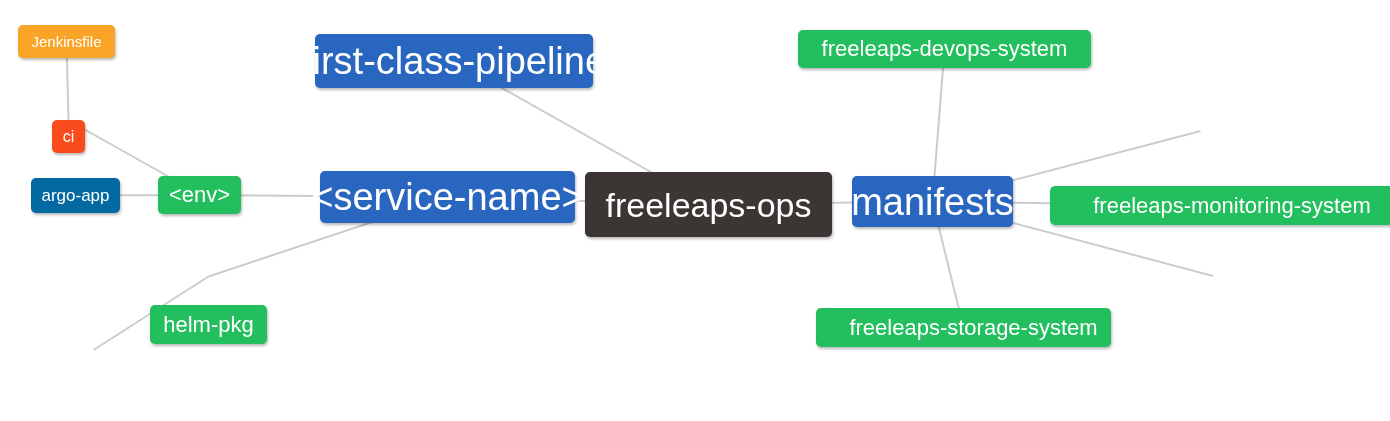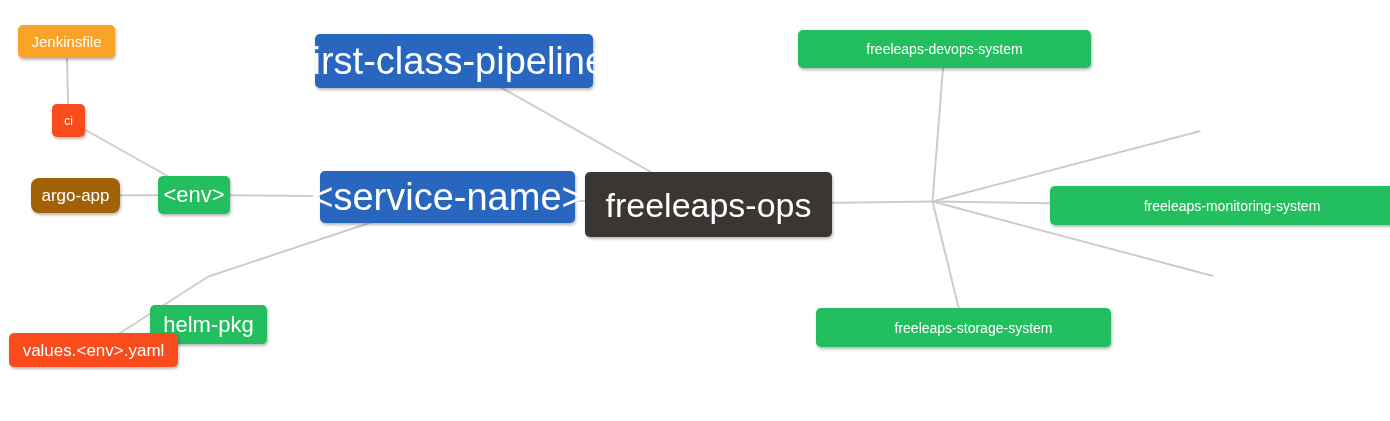--- a/index.html
+++ b/index.html
@@ -30,23 +30,23 @@
     justify-content: center;
     border-radius: 5px;
     box-shadow: 1px 2px 3px rgba(0,0,0,0.28);
     color: #ffffff;
     white-space: nowrap;
     cursor: default;
     box-sizing: border-box;
   }
   .lbl { display: block; line-height: 1; }
   .sz15 { font-size: 15px; }
-  .sz16 { font-size: 12px; }
+  .sz16 { font-size: 16px; margin-top: 16px; }
   .sz17 { font-size: 17px; }
-  .sz21 { font-size: 14px; }
+  .sz21 { font-size: 22px; }
   .sz22 { font-size: 22px; }
   .sz28 { font-size: 38px; }
   .sz34 { font-size: 34px; }
 </style>
 </head>
 <body>
 
 <div class="canvas">
 
   <svg id="edge-layer">
@@ -67,48 +67,48 @@
     </svg>
 
   <div class="node sz15" style="left: 18px; top: 25px; width: 97px; height: 33px; background: rgb(249, 164, 38); color: rgb(255, 255, 255);">
       <span class="lbl">Jenkinsfile</span>
     </div>
 
   <div class="node sz16" style="left: 52px; top: 104px; width: 33px; height: 33px; background: rgb(250, 75, 29); color: rgb(255, 255, 255);">
       <span class="lbl">ci</span>
     </div>
 
-  <div class="node sz17" style="left: 31px; top: 178px; width: 89px; height: 35px; background: #a16207; color: rgb(255, 255, 255); border-radius: 8px;">
+  <div class="node sz17" style="left: 31px; top: 178px; width: 89px; height: 35px; background: #0369a1; color: rgb(255, 255, 255);">
       <span class="lbl">argo-app</span>
     </div>
 
-  <div class="node sz22" style="left: 158px; top: 176px; width: 72px; height: 38px; background: rgb(35, 190, 94); color: rgb(255, 255, 255);">
+  <div class="node sz22" style="left: 158px; top: 176px; width: 83px; height: 38px; background: rgb(35, 190, 94); color: rgb(255, 255, 255);">
       <span class="lbl">&lt;env&gt;</span>
     </div>
 
   <div class="node sz22" style="left: 150px; top: 257px; width: 117px; height: 39px; background: rgb(35, 190, 94); color: rgb(255, 255, 255); margin-top: 48px;">
       <span class="lbl">helm-pkg</span>
     </div>
 
-  <div class="node sz17" style="left: 9px; top: 333px; width: 169px; height: 34px; background: rgb(250, 75, 29); color: rgb(255, 255, 255);">
-      <span class="lbl">values.&lt;env&gt;.yaml</span>
-    </div>
 
   <div class="node sz28" style="left: 315px; top: 34px; width: 278px; height: 54px; background: rgb(40, 102, 191); color: rgb(255, 255, 255);">
       <span class="lbl">first-class-pipeline</span>
     </div>
 
   <div class="node sz28" style="left: 320px; top: 171px; width: 255px; height: 52px; background: rgb(40, 102, 191); color: rgb(255, 255, 255); justify-content: center;">
       <span class="lbl">&lt;service-name&gt;</span>
     </div>
 
   <div class="node sz34" style="left: 585px; top: 172px; width: 247px; height: 65px; background: rgb(59, 54, 51); color: rgb(255, 255, 255);">
       <span class="lbl">freeleaps-ops</span>
     </div>
 
+  <div class="node sz28" style="left: 852px; top: 176px; width: 161px; height: 51px; background: rgb(40, 102, 191); color: rgb(255, 255, 255);">
+      <span class="lbl">manifests</span>
+    </div>
 
   <div class="node sz21" style="left: 798px; top: 30px; width: 293px; height: 38px; background: rgb(35, 190, 94); color: rgb(255, 255, 255);">
       <span class="lbl">freeleaps-devops-system</span>
     </div>
 
 
   <div class="node sz21" style="left: 1050px; top: 186px; width: 364px; height: 39px; background: rgb(35, 190, 94); color: rgb(255, 255, 255); text-align: right;">
       <span class="lbl">freeleaps-monitoring-system</span>
     </div>
 

